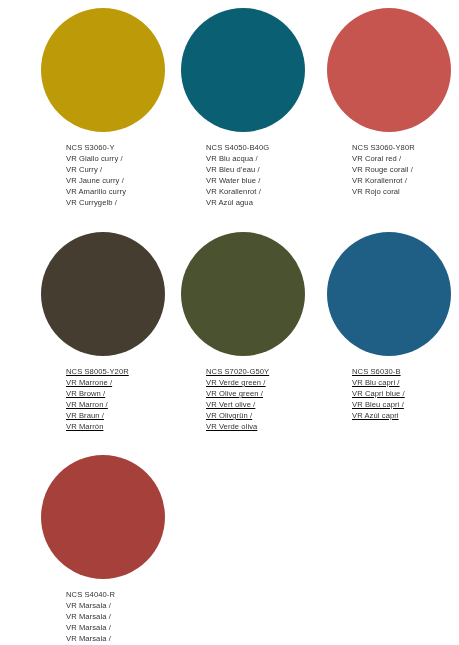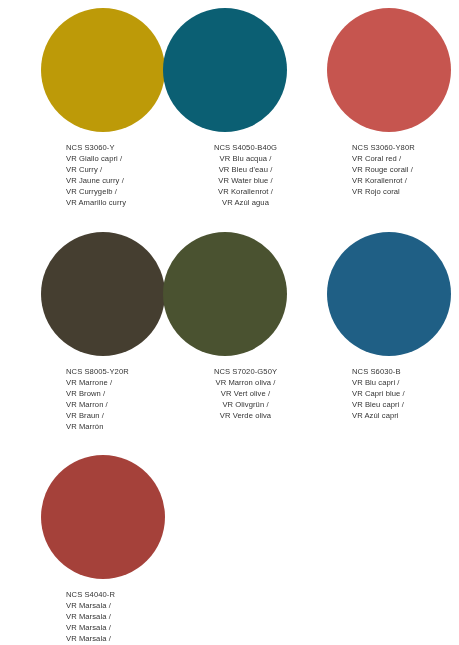--- a/index.html
+++ b/index.html
@@ -56,43 +56,43 @@
   .swatch-name {
     font-size: 7.6px;
     line-height: 11px;
     color: #333333;
     letter-spacing: 0.08px;
     white-space: nowrap;
   }
 
   
   .col-0 { left: 41px; }
-  .col-1 { left: 163px; text-align: center; }
+  .col-1 { left: 181px; }
   .col-2 { left: 327px; }
 
   
   .row-0 { top: 8px; }
-  .row-1 { top: 232px; }
+  .row-1 { top: 232px; text-decoration: underline; }
   .row-2 { top: 455px; }
 </style>
 </head>
 <body style="background-color: rgb(255, 255, 255);">
 
 <div class="sheet">
 
   <div class="swatch-card col-0 row-0">
     <div class="swatch-circle" style="background-color: rgb(189, 154, 8);"></div>
     <div class="swatch-info">
       <div class="swatch-code">NCS S3060-Y</div>
       <ul class="swatch-names">
-        <li class="swatch-name">VR Giallo capri /</li>
+        <li class="swatch-name">VR Giallo curry /</li>
         <li class="swatch-name">VR Curry /</li>
         <li class="swatch-name">VR Jaune curry /</li>
+        <li class="swatch-name">VR Amarillo curry</li>
         <li class="swatch-name">VR Currygelb /</li>
-        <li class="swatch-name">VR Amarillo curry</li>
       </ul>
     </div>
   </div>
 
   <div class="swatch-card col-1 row-0">
     <div class="swatch-circle" style="background-color: rgb(11, 95, 115);"></div>
     <div class="swatch-info">
       <div class="swatch-code">NCS S4050-B40G</div>
       <ul class="swatch-names">
         <li class="swatch-name">VR Blu acqua /</li>
@@ -129,21 +129,22 @@
         <li class="swatch-name">VR Marrón</li>
       </ul>
     </div>
   </div>
 
   <div class="swatch-card col-1 row-1">
     <div class="swatch-circle" style="background-color: rgb(74, 82, 48);"></div>
     <div class="swatch-info">
       <div class="swatch-code">NCS S7020-G50Y</div>
       <ul class="swatch-names">
-        <li class="swatch-name">VR Marron oliva /</li>
+        <li class="swatch-name">VR Verde green /</li>
+        <li class="swatch-name">VR Olive green /</li>
         <li class="swatch-name">VR Vert olive /</li>
         <li class="swatch-name">VR Olivgrün /</li>
         <li class="swatch-name">VR Verde oliva</li>
       </ul>
     </div>
   </div>
 
   <div class="swatch-card col-2 row-1">
     <div class="swatch-circle" style="background-color: rgb(31, 95, 133);"></div>
     <div class="swatch-info">

